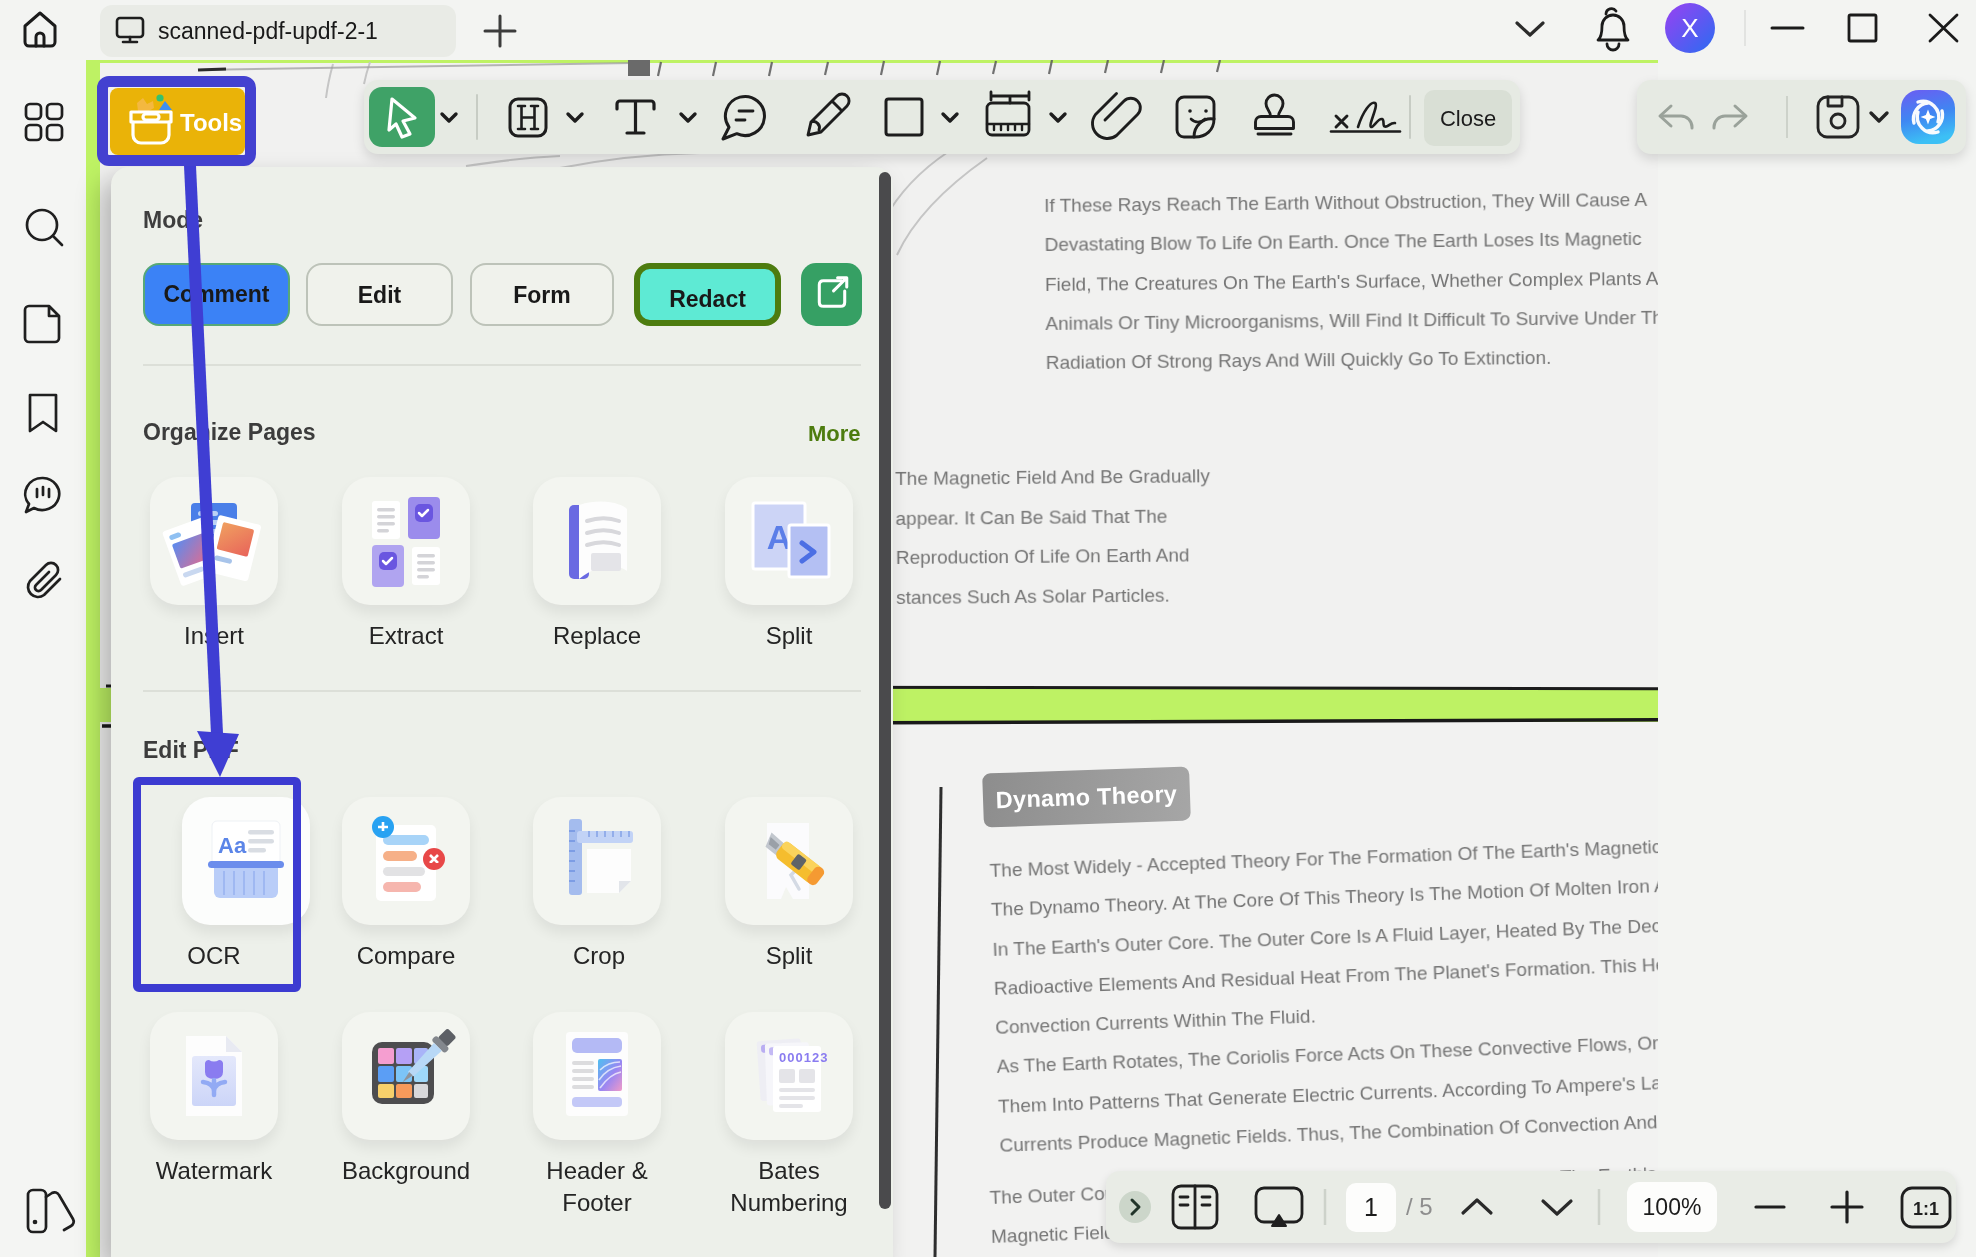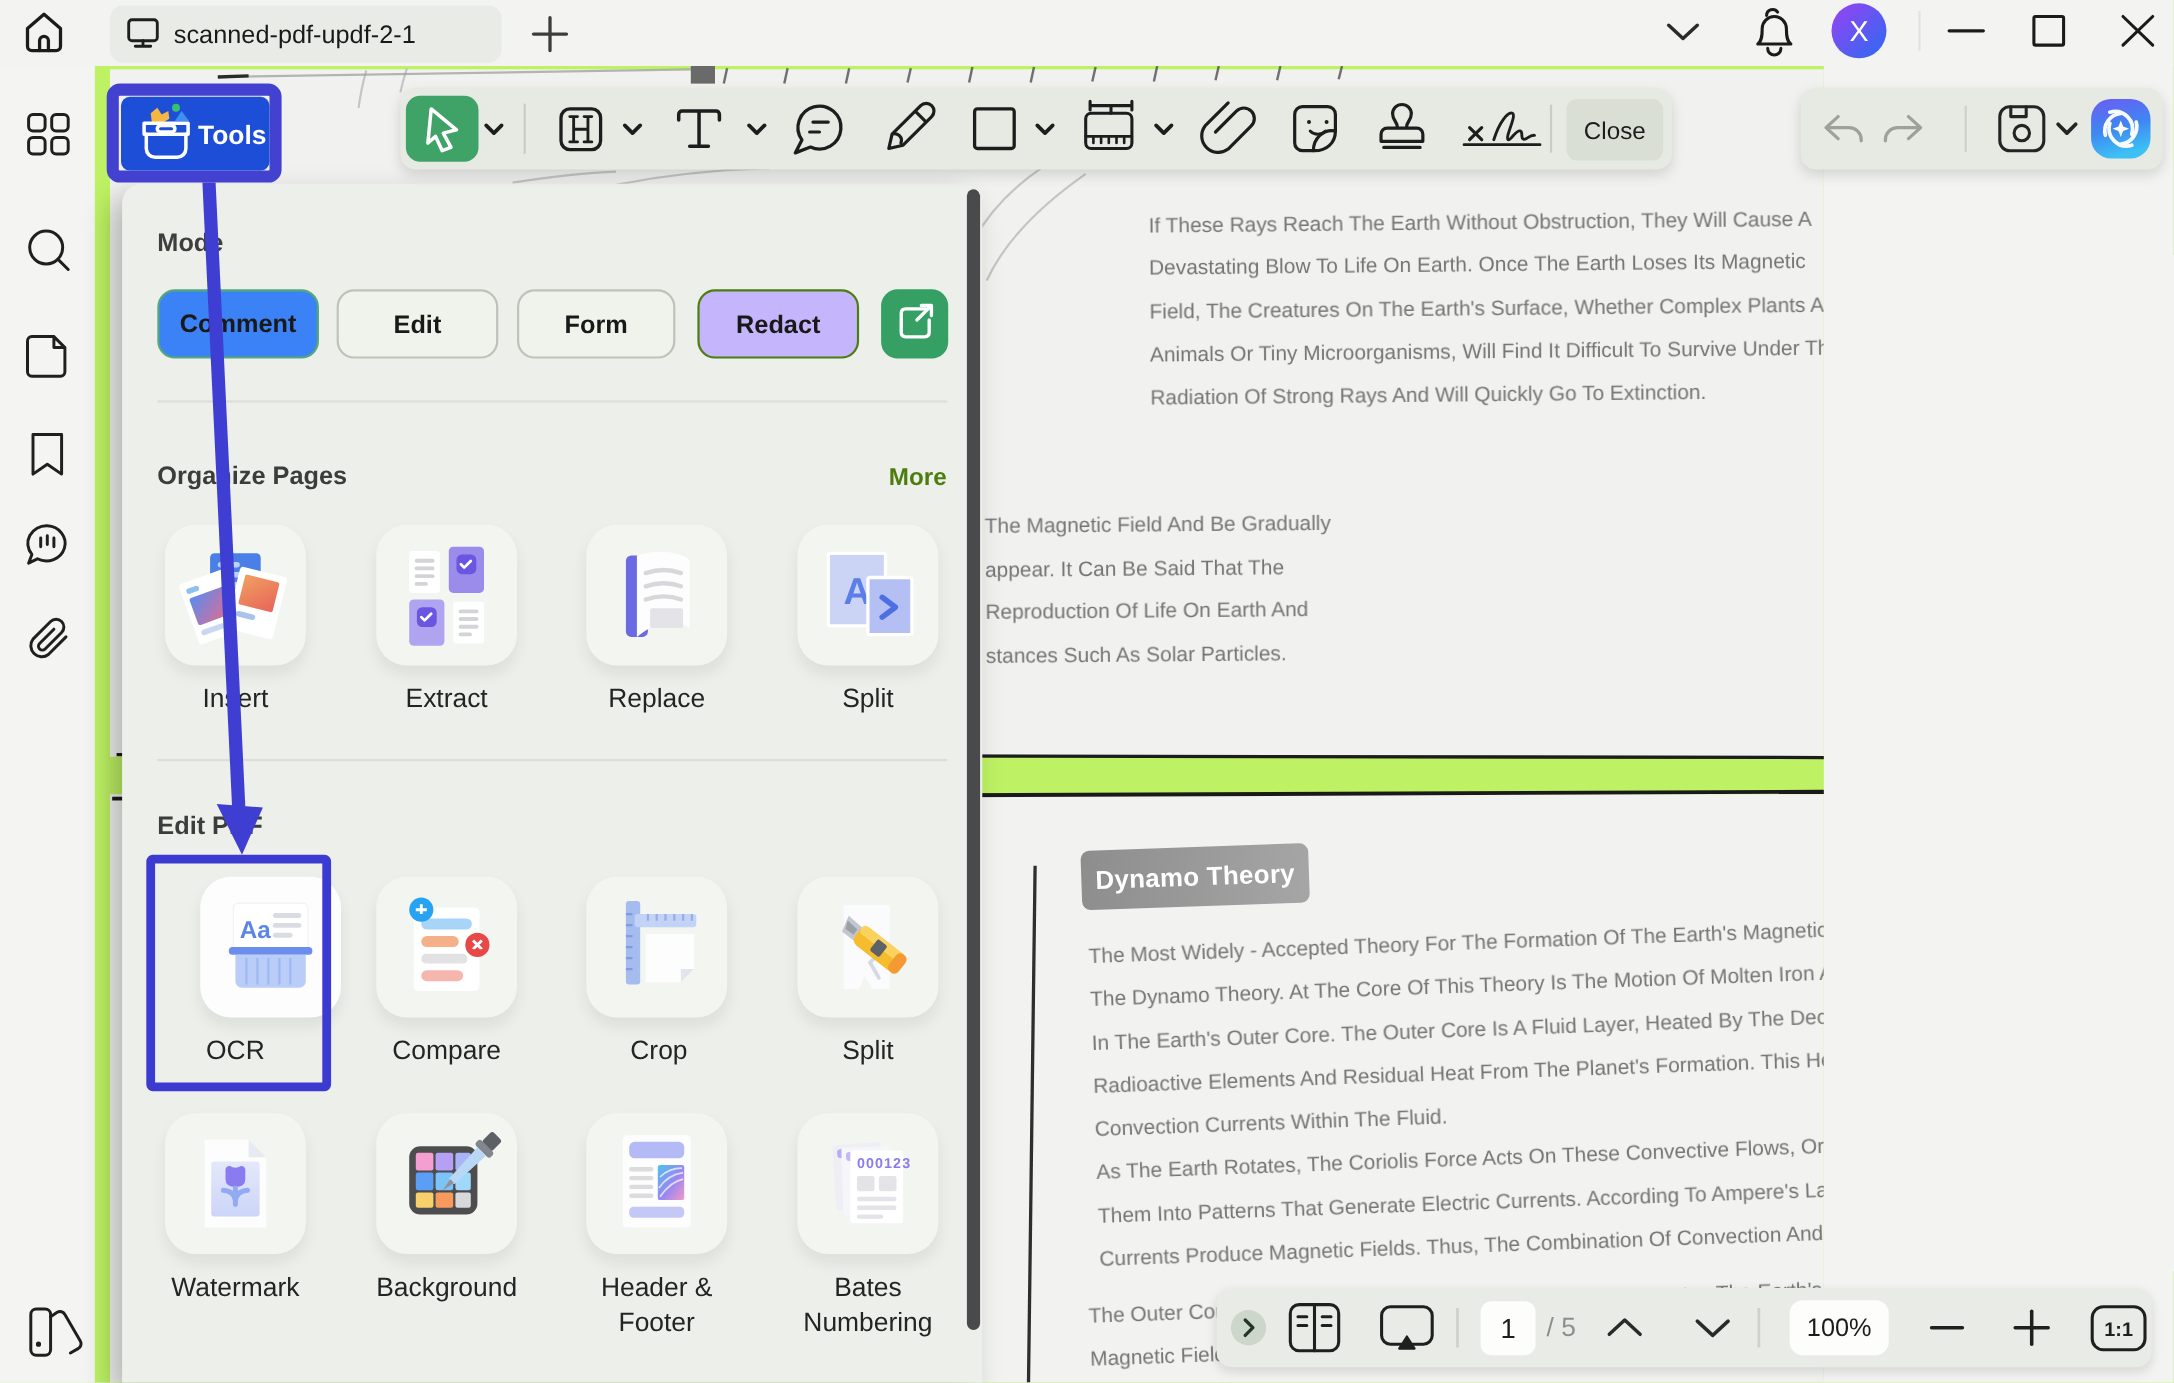--- a/index.html
+++ b/index.html
@@ -94,21 +94,21 @@
 
 <div class="abs" id="panel" style="left:111px;top:167px;width:782px;height:1090px;background:#edf0ea;border-radius:18px 18px 0 0;box-shadow:-10px 12px 26px rgba(0,0,0,0.25);overflow:hidden;">
 
   <div class="abs" style="right:2px;top:5px;width:12px;height:1037px;background:#4a4a4c;border-radius:6px;"></div>
 
   <div class="abs" style="left:32px;top:40px;font-size:23px;font-weight:600;color:#3e3e3e;">Mode</div>
 
   <div class="abs" style="left:32px;top:96px;width:147px;height:63px;background:#3b82f6;border:2.5px solid #57a878;border-radius:16px;text-align:center;line-height:59px;font-size:23px;font-weight:600;color:#191919;">Comment</div>
   <div class="abs" style="left:195px;top:96px;width:147px;height:63px;background:#f0f2ec;border:2px solid #bdc3b9;border-radius:16px;text-align:center;line-height:60px;font-size:23px;font-weight:600;color:#191919;">Edit</div>
   <div class="abs" style="left:359px;top:96px;width:144px;height:63px;background:#f0f2ec;border:2px solid #bdc3b9;border-radius:16px;text-align:center;line-height:60px;font-size:23px;font-weight:600;color:#191919;">Form</div>
-  <div class="abs" style="left:523px;top:96px;width:147px;height:63px;background:#c4b5fd;border:2px solid #4d7c0f;border-radius:16px;text-align:center;line-height:60px;font-size:23px;font-weight:600;color:#191919;">Redact</div>
+  <div class="abs" style="left:523px;top:96px;width:147px;height:63px;background:#5eead4;border:6px solid #4d7c0f;border-radius:16px;text-align:center;line-height:60px;font-size:23px;font-weight:600;color:#191919;">Redact</div>
   <div class="abs" style="left:690px;top:96px;width:61px;height:63px;background:#36a064;border-radius:15px;">
     <svg width="61" height="63" viewBox="0 0 60 61">
         <g fill="none" stroke="#fff" stroke-width="3" stroke-linecap="round" stroke-linejoin="round">
           <path d="M40 17 H22 q-4 0-4 4 v17 q0 4 4 4 h17 q4 0 4-4 V27"></path>
           <path d="M32 27 L44 15 M36 14 h9 v9"></path>
         </g>
       </svg>
   </div>
 
   <div class="abs" style="left:32px;top:197px;width:718px;height:2px;background:#dcdfd8;"></div>
@@ -378,21 +378,21 @@
     <path d="M972 36 l11 11 M983 36 l-11 11" stroke-width="2.9"></path>
     <path d="M994 47 c5-16 13-26 17-24 c4 2-7 22-4 24 c2 1.5 7-9 11-8 c3 1 0 7 3 7.5 c3 1 5-4 10-3.5" stroke-width="2.6"></path>
     <line x1="967" y1="51.5" x2="1036" y2="51.5" stroke-width="2.6"></line>
     <line x1="1046" y1="16" x2="1046" y2="58" stroke="#c7ccc4" stroke-width="2"></line>
   </g>
   <rect x="1060" y="10" width="88" height="56" rx="10" fill="#d9dfd5"></rect>
   <text x="1104" y="46" font-size="22px" fill="#1c1c1c" text-anchor="middle" font-family="Liberation Sans">Close</text>
 </svg>
 
 <div class="abs" style="left:97px;top:76px;width:159px;height:90px;border:11px solid #4341d0;border-radius:12px;"></div>
-<div class="abs" style="left:110px;top:88px;width:135px;height:67px;background:#1d4ed8;border-radius:8px;">
+<div class="abs" style="left:110px;top:88px;width:135px;height:67px;background:#eab308;border-radius:8px;">
   <svg width="135" height="67" viewBox="0 0 135 67">
     <path d="M27 15 l6-5 4 6 6-3 1 7 -7 4 -9-1 z" fill="#f4b840"></path>
     <path d="M49 22 l6-9 7 9 z" fill="#3d8ff0"></path>
     <circle cx="50" cy="10" r="3.6" fill="#35c16e"></circle>
     <g fill="none" stroke="#fff" stroke-width="3.2" stroke-linecap="round" stroke-linejoin="round">
       <path d="M21 24 h40 v10 h-40 z"></path>
       <path d="M23 34 v13 a8 8 0 0 0 8 8 h20 a8 8 0 0 0 8-8 v-13"></path>
       <rect x="33" y="26" width="16" height="6" rx="3"></rect>
     </g>
     <text x="70" y="43" font-size="24px" font-weight="bold" fill="#ffffff" font-family="Liberation Sans">Tools</text>

